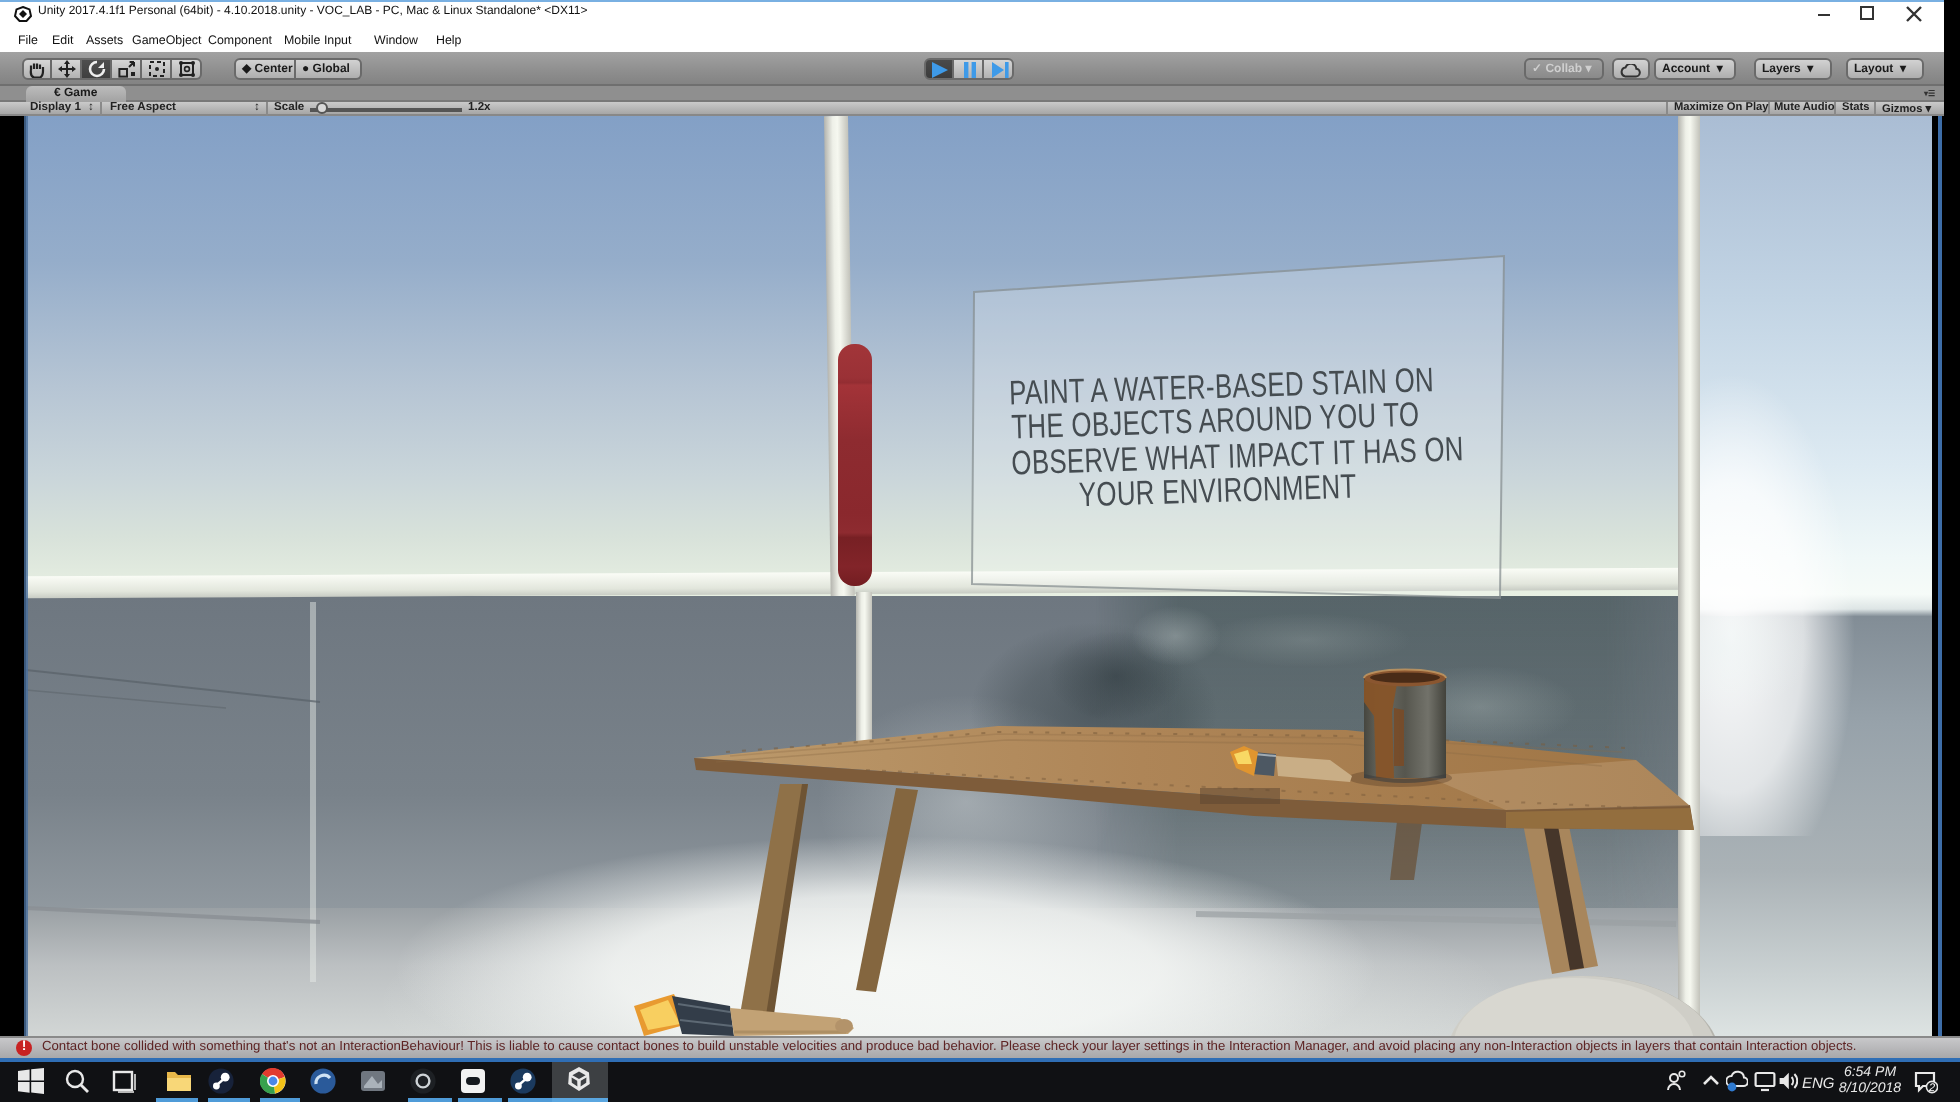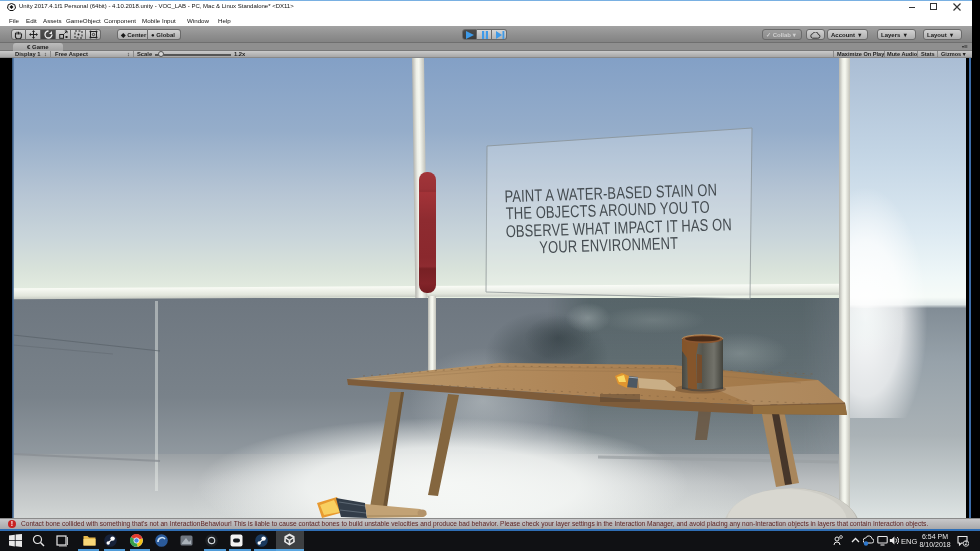--- a/index.html
+++ b/index.html
@@ -63,21 +63,21 @@
   transform:rotate(-1.8deg) scaleX(0.76); transform-origin:50% 50%; white-space:nowrap; }
 
 #roller { left:406px; top:114px; width:17px; height:121px; border-radius:8px;
   background:linear-gradient(180deg,#a23539 0%,#9a3136 14%,#932d32 16%,#a33338 17%,#8e2b30 40%,#8a282d 70%,#8e2b30 78%,#772024 80%,#822429 92%,#731d21 100%); }
 
 #statusbar { left:0; top:518px; width:980px; height:11px;
   background:linear-gradient(180deg,#c8c8ca,#a8a8aa); border-top:1px solid #8a8a8a;
   font-size:6.6px; color:#5e2424; }
 #bluestrip { left:0; top:529px; width:980px; height:2px; background:#2f6eb5; }
 
-#taskbar { left:0; top:531px; width:980px; height:20px; background:#101114; }
+#taskbar { left:0; top:531px; width:980px; height:20px; background:#101114;font-style:italic; }
 .tbicon { position:absolute; top:3px; width:13px; height:13px; }
 .tray { position:absolute; color:#e8e8e8; font-size:7px; }
 </style>
 </head>
 <body>
 
 <div class="abs" id="titlebar"></div>
 <svg class="abs" style="left:7px;top:3px" width="9" height="8" viewBox="0 0 18 16">
     <path d="M9 1 L15.5 3.4 L17 10 L12.5 15 L5.5 15 L1 10 L2.5 3.4 Z" fill="none" stroke="#111" stroke-width="2"></path>
     <path d="M9 4 L13 8 L9 12 L5 8 Z" fill="#111"></path>

